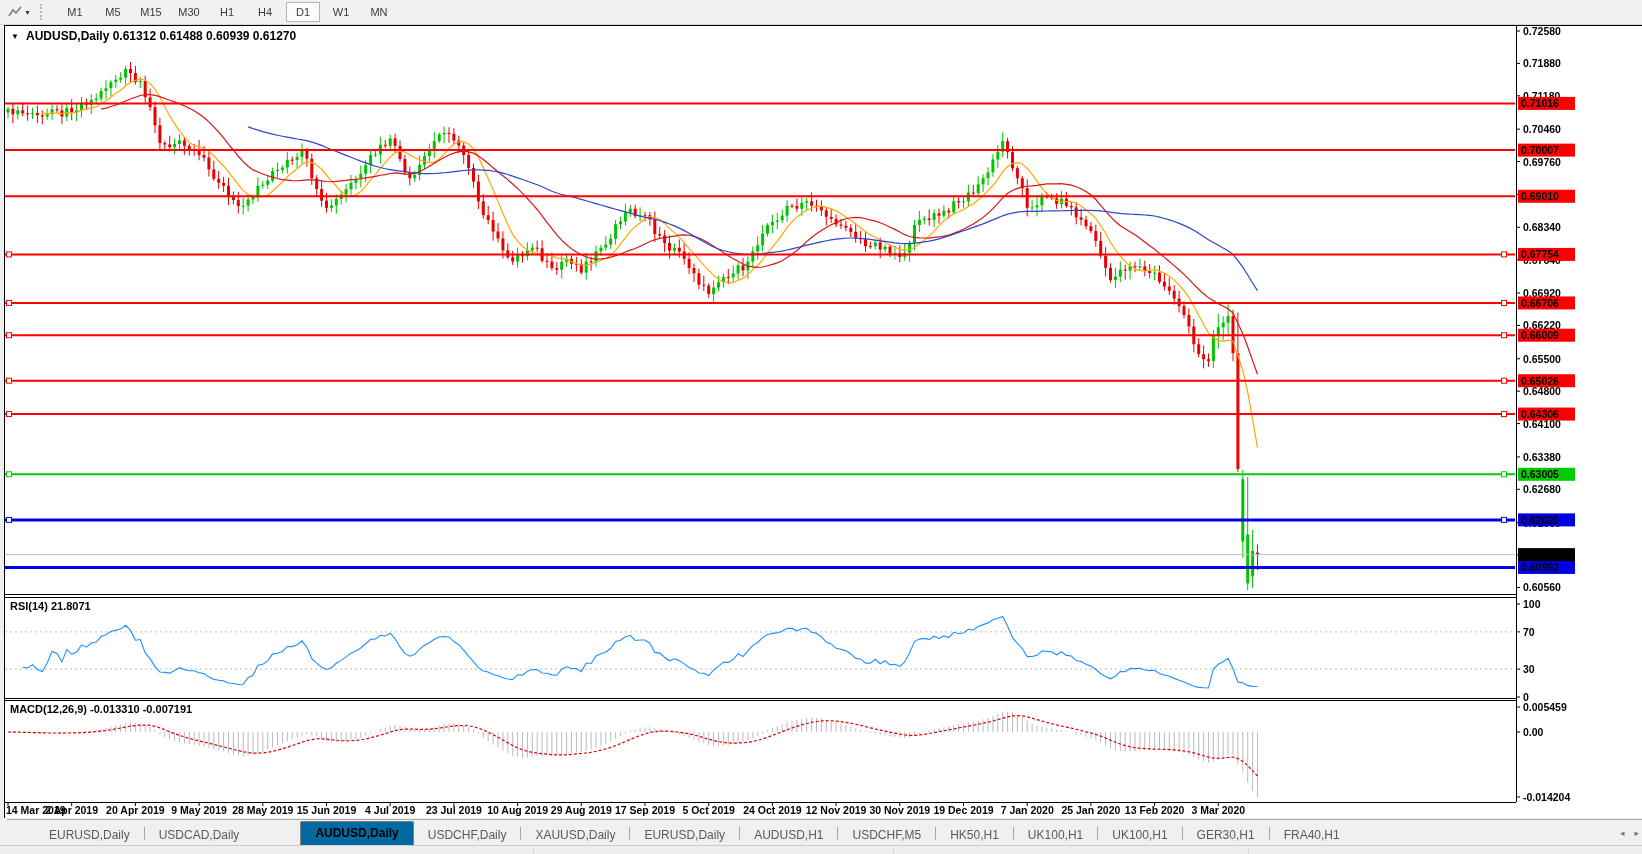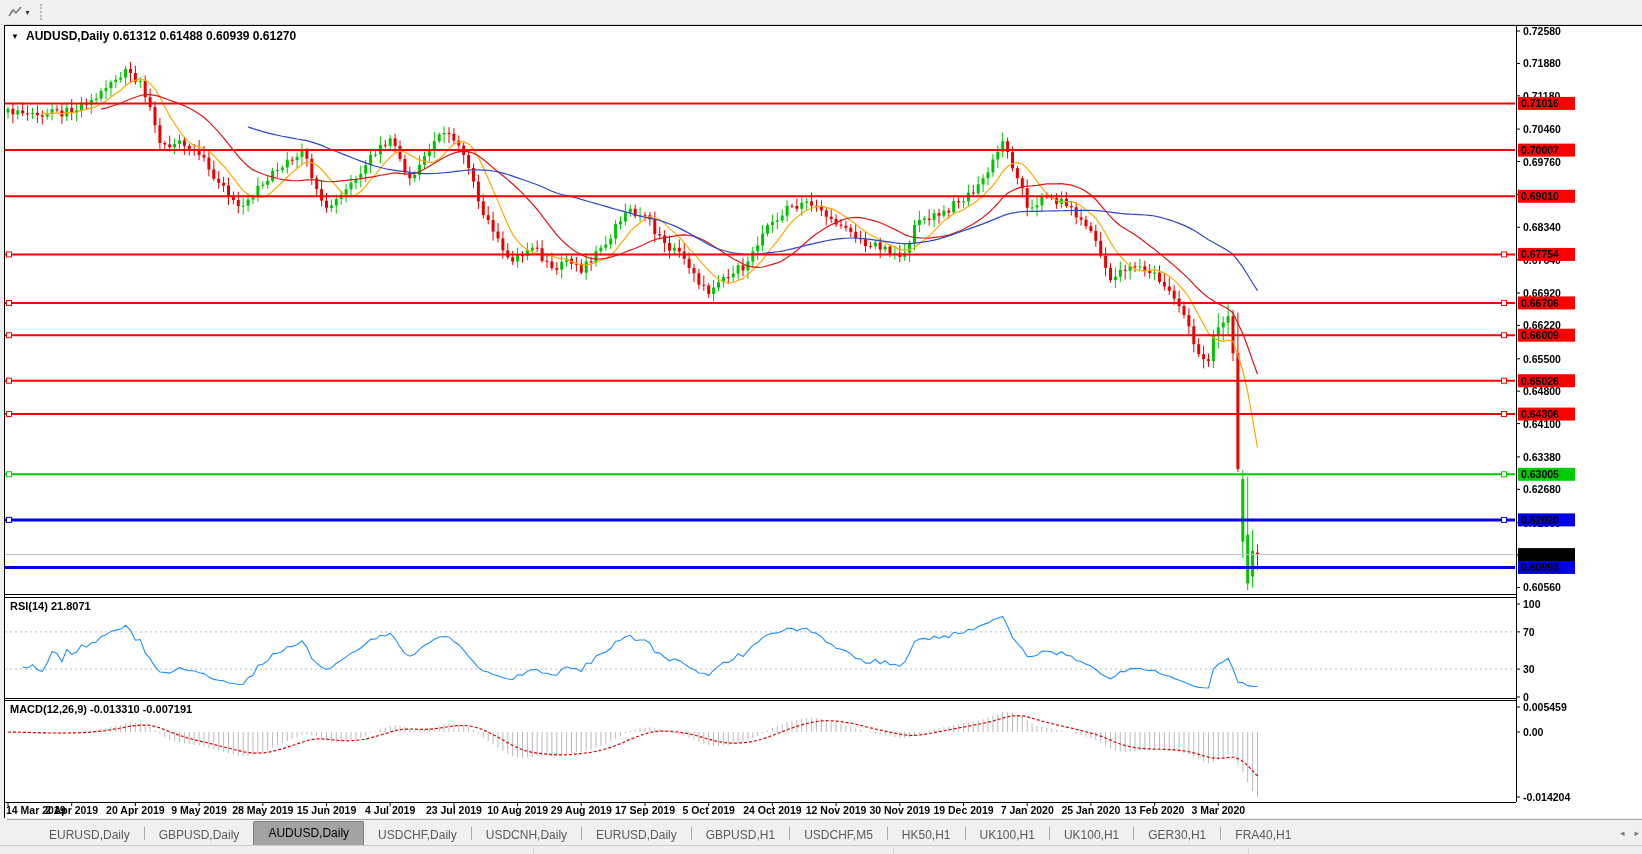--- a/index.html
+++ b/index.html
@@ -16,41 +16,52 @@
           font-size:11px;color:#3a3a3a;margin:0 2px;border:1px solid transparent;cursor:default;}
   .tf-btn.active{background:#fbfbfa;border:1px solid #b3b3b3;}
   
   #chart-svg{position:absolute;top:0;left:0;z-index:1;}
   #chart-svg text{font-family:"Liberation Sans",sans-serif;font-weight:700;fill:#000;}
   
   .tabbar{position:absolute;top:819px;left:7px;width:1642px;height:26px;background:#f0f0f0;
           border-top:1px solid #a8a8a8;display:flex;align-items:flex-end;z-index:3;}
   .tabs{display:flex;align-items:flex-end;margin-left:28px;}
   .tab{height:21px;line-height:21px;padding:0 14px;font-size:12px;color:#5a5a5a;white-space:nowrap;}
-  .tab.active{background:#a3a3a3;border:1px solid #7e7e7e;border-bottom:1px solid #fff;
-              border-radius:2px 2px 0 0;color:#000;font-weight:400;height:23px;line-height:23px;}
+  .tab.active{background:#0369a1;border:1px solid #7e7e7e;border-bottom:1px solid #fff;
+              border-radius:2px 2px 0 0;color:#000;font-weight:700;height:23px;line-height:23px;margin-left:47px;}
   .tab-sep{width:1px;height:13px;background:#a9a9a9;align-self:center;}
   .tab-arrows{margin-left:auto;margin-right:10px;display:flex;gap:10px;align-self:center;}
   .tab-arrow{font-size:9px;color:#777;}
   
   .statusbar{position:absolute;top:845px;left:0;width:1642px;height:9px;background:#efefee;
              border-top:1px solid #cccccc;z-index:3;}
   .status-sep{position:absolute;top:1px;width:1px;height:8px;background:#d9d9d9;}
 </style>
 </head>
 <body>
 
 <div class="toolbar">
   <div class="tool-icon">
     <svg width="16" height="12" viewBox="0 0 16 12">
       <polyline points="1,10 5,4 8,7 13,1" fill="none" stroke="#777" stroke-width="1.5"></polyline>
     </svg>
     <span class="tool-caret">▾</span>
   </div>
   <div class="grip"></div>
+  <div style="display:flex;" id="tf-bar">
+      <div class="tf-btn">M1</div>
+      <div class="tf-btn">M5</div>
+      <div class="tf-btn">M15</div>
+      <div class="tf-btn">M30</div>
+      <div class="tf-btn">H1</div>
+      <div class="tf-btn">H4</div>
+      <div class="tf-btn active">D1</div>
+      <div class="tf-btn">W1</div>
+      <div class="tf-btn">MN</div>
+    </div>
 </div>
 
 <svg id="chart-svg" width="1642" height="854">
     <rect x="4" y="25" width="1638" height="793" fill="#ffffff"></rect>
     <line x1="4" y1="25.5" x2="1642" y2="25.5" stroke="#000" stroke-width="1" shape-rendering="crispEdges"></line>
     <line x1="4.5" y1="25" x2="4.5" y2="818" stroke="#000" stroke-width="1" shape-rendering="crispEdges"></line>
     <line x1="1516.5" y1="25" x2="1516.5" y2="802" stroke="#000" stroke-width="1" shape-rendering="crispEdges"></line>
     <line x1="4" y1="594.5" x2="1516" y2="594.5" stroke="#000" stroke-width="1" shape-rendering="crispEdges"></line>
     <line x1="4" y1="597.5" x2="1516" y2="597.5" stroke="#000" stroke-width="1" shape-rendering="crispEdges"></line>
     <line x1="4" y1="698.5" x2="1516" y2="698.5" stroke="#000" stroke-width="1" shape-rendering="crispEdges"></line>
@@ -999,29 +1010,29 @@
       <text x="1154.6000000000001" y="814" font-size="10.5px" text-anchor="middle">13 Feb 2020</text>
       <line x1="1218.3000000000002" y1="802" x2="1218.3000000000002" y2="806" stroke="#000"></line>
       <text x="1218.3000000000002" y="814" font-size="10.5px" text-anchor="middle">3 Mar 2020</text>
     </g>
   </svg>
 
 <div class="tabbar">
   <div class="tabs" id="tabs">
       <div class="tab">EURUSD,Daily</div>
       <div class="tab-sep"></div>
-      <div class="tab">GBPUSD,Daily</div>
+      <div class="tab">USDCAD,Daily</div>
       <div class="tab active">AUDUSD,Daily</div>
       <div class="tab">USDCHF,Daily</div>
       <div class="tab-sep"></div>
-      <div class="tab">USDCNH,Daily</div>
+      <div class="tab">XAUUSD,Daily</div>
       <div class="tab-sep"></div>
       <div class="tab">EURUSD,Daily</div>
       <div class="tab-sep"></div>
-      <div class="tab">GBPUSD,H1</div>
+      <div class="tab">AUDUSD,H1</div>
       <div class="tab-sep"></div>
       <div class="tab">USDCHF,M5</div>
       <div class="tab-sep"></div>
       <div class="tab">HK50,H1</div>
       <div class="tab-sep"></div>
       <div class="tab">UK100,H1</div>
       <div class="tab-sep"></div>
       <div class="tab">UK100,H1</div>
       <div class="tab-sep"></div>
       <div class="tab">GER30,H1</div>

